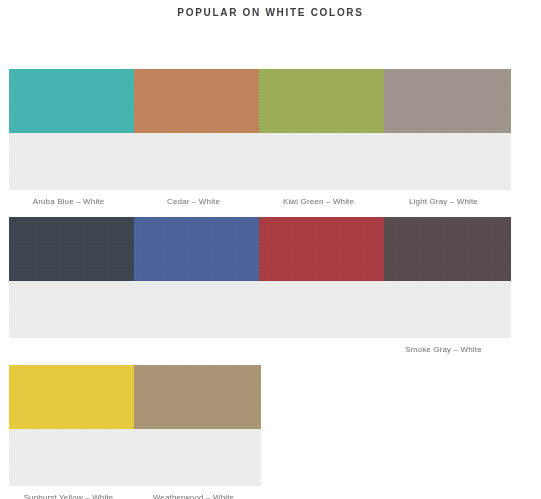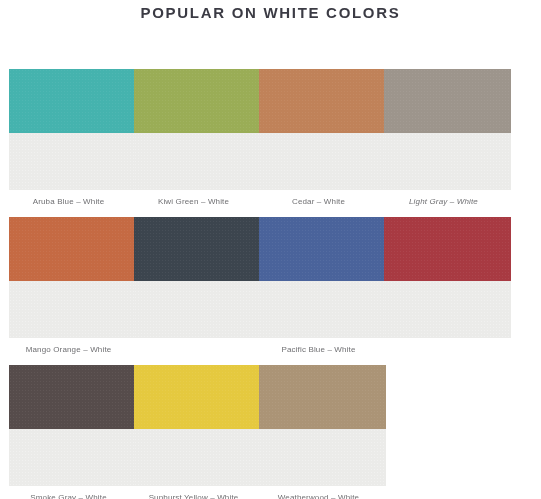--- a/index.html
+++ b/index.html
@@ -9,21 +9,21 @@
   }
   body {
     width: 541px;
     height: 499px;
     font-family: "Liberation Sans", sans-serif;
     overflow: hidden;
     position: relative;
   }
   .page-title {
     text-align: center;
-    font-size: 15px;
+    font-size: 10px;
     letter-spacing: 1.7px;
     color: #3b3b44;
     font-weight: 600;
     padding-top: 6px;
     line-height: 14px;
     text-transform: uppercase;
   }
   .swatch-grid {
     position: absolute;
     top: 69px;
@@ -32,21 +32,20 @@
     display: flex;
     flex-wrap: wrap;
   }
   .swatch-cell {
     width: 119px;
     margin-right: 6px;
     margin-bottom: 9px;
   }
   .swatch-cell:nth-child(4n) {
     margin-right: 0;
-    font-style: italic;
   }
   .swatch-card {
     width: 127px;
     height: 121px;
     position: relative;
     overflow: hidden;
     background: #eeeeec;
   }
   .swatch-color {
     height: 64px;
@@ -101,58 +100,50 @@
 <div class="swatch-grid">
     <div class="swatch-cell">
       <div class="swatch-card">
         <div class="swatch-color" style="background: rgb(69, 179, 174);"></div>
         <div class="swatch-white" style="background: rgb(235, 235, 233);"></div>
       </div>
       <div class="swatch-label">Aruba Blue – White</div>
     </div>
     <div class="swatch-cell">
       <div class="swatch-card">
+        <div class="swatch-color" style="background: rgb(192, 130, 89);"></div>
+        <div class="swatch-white" style="background: rgb(235, 235, 233);"></div>
+      </div>
+      <div class="swatch-label">Cedar – White</div>
+    </div>
+    <div class="swatch-cell">
+      <div class="swatch-card">
         <div class="swatch-color" style="background: rgb(154, 173, 86);"></div>
         <div class="swatch-white" style="background: rgb(235, 235, 233);"></div>
       </div>
       <div class="swatch-label">Kiwi Green – White</div>
     </div>
     <div class="swatch-cell">
       <div class="swatch-card">
-        <div class="swatch-color" style="background: rgb(192, 130, 89);"></div>
-        <div class="swatch-white" style="background: rgb(235, 235, 233);"></div>
-      </div>
-      <div class="swatch-label">Cedar – White</div>
-    </div>
-    <div class="swatch-cell">
-      <div class="swatch-card">
         <div class="swatch-color" style="background: rgb(157, 149, 140);"></div>
         <div class="swatch-white" style="background: rgb(235, 235, 233);"></div>
       </div>
       <div class="swatch-label">Light Gray – White</div>
-    </div>
-    <div class="swatch-cell">
-      <div class="swatch-card">
-        <div class="swatch-color" style="background: rgb(197, 106, 67);"></div>
-        <div class="swatch-white" style="background: rgb(235, 235, 233);"></div>
-      </div>
-      <div class="swatch-label">Mango Orange – White</div>
     </div>
     <div class="swatch-cell">
       <div class="swatch-card">
         <div class="swatch-color" style="background: rgb(60, 69, 78);"></div>
         <div class="swatch-white" style="background: rgb(235, 235, 233);"></div>
       </div>
     </div>
     <div class="swatch-cell">
       <div class="swatch-card">
         <div class="swatch-color" style="background: rgb(74, 99, 155);"></div>
         <div class="swatch-white" style="background: rgb(235, 235, 233);"></div>
       </div>
-      <div class="swatch-label">Pacific Blue – White</div>
     </div>
     <div class="swatch-cell">
       <div class="swatch-card">
         <div class="swatch-color" style="background: rgb(168, 58, 66);"></div>
         <div class="swatch-white" style="background: rgb(235, 235, 233);"></div>
       </div>
     </div>
     <div class="swatch-cell">
       <div class="swatch-card">
         <div class="swatch-color" style="background: rgb(86, 76, 75);"></div>

